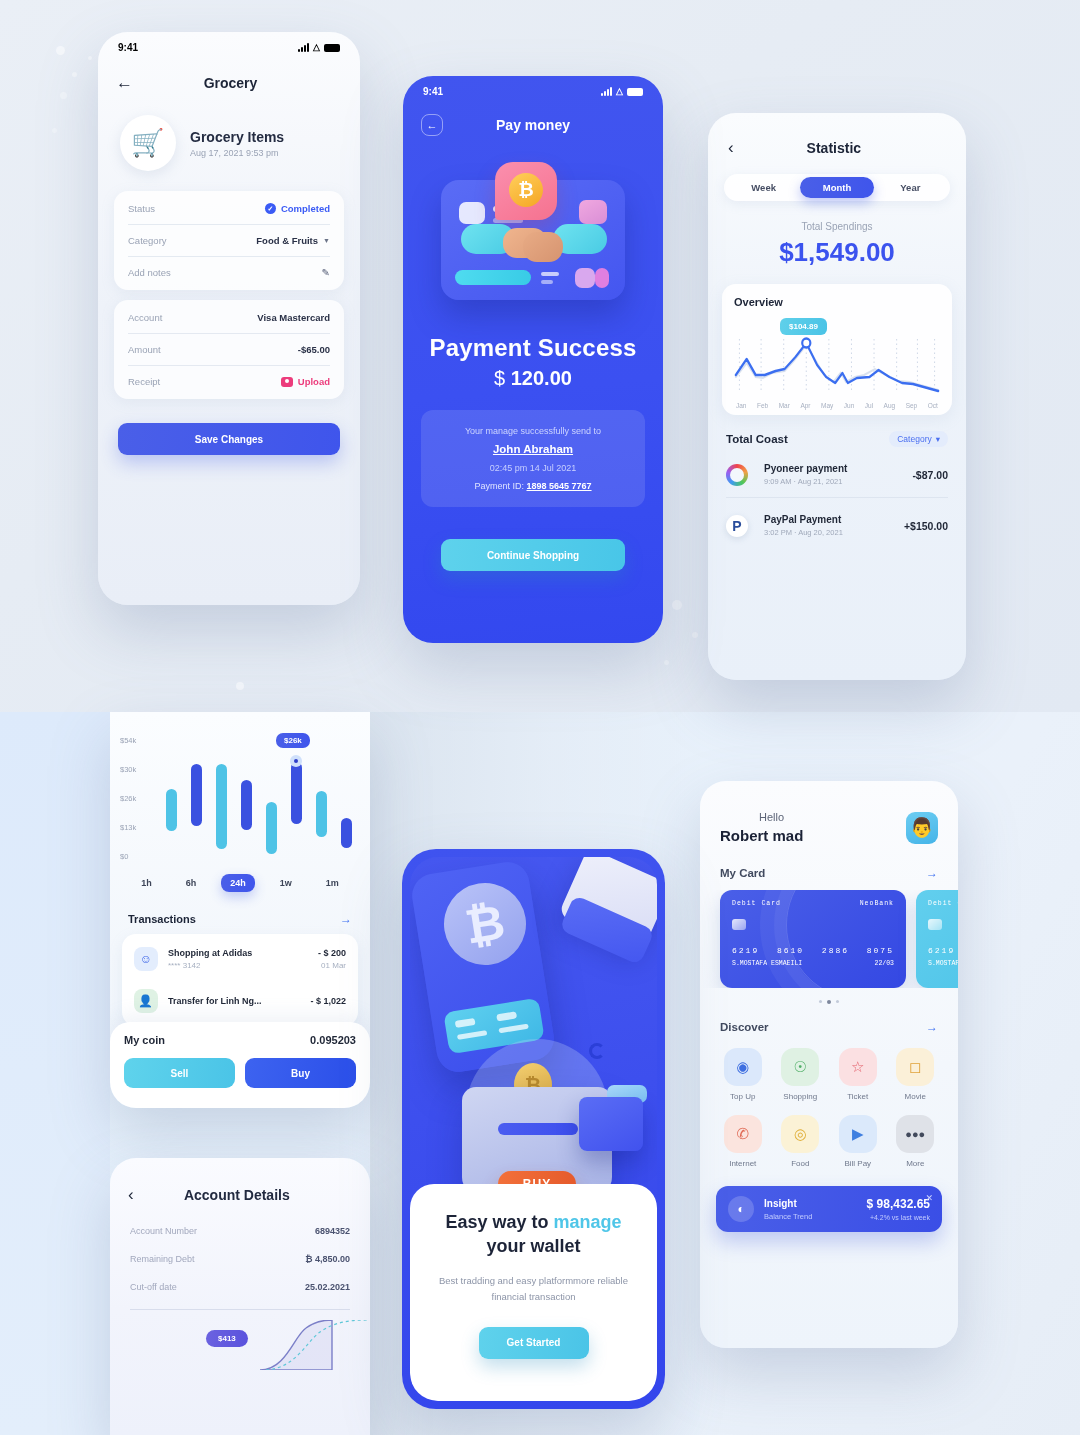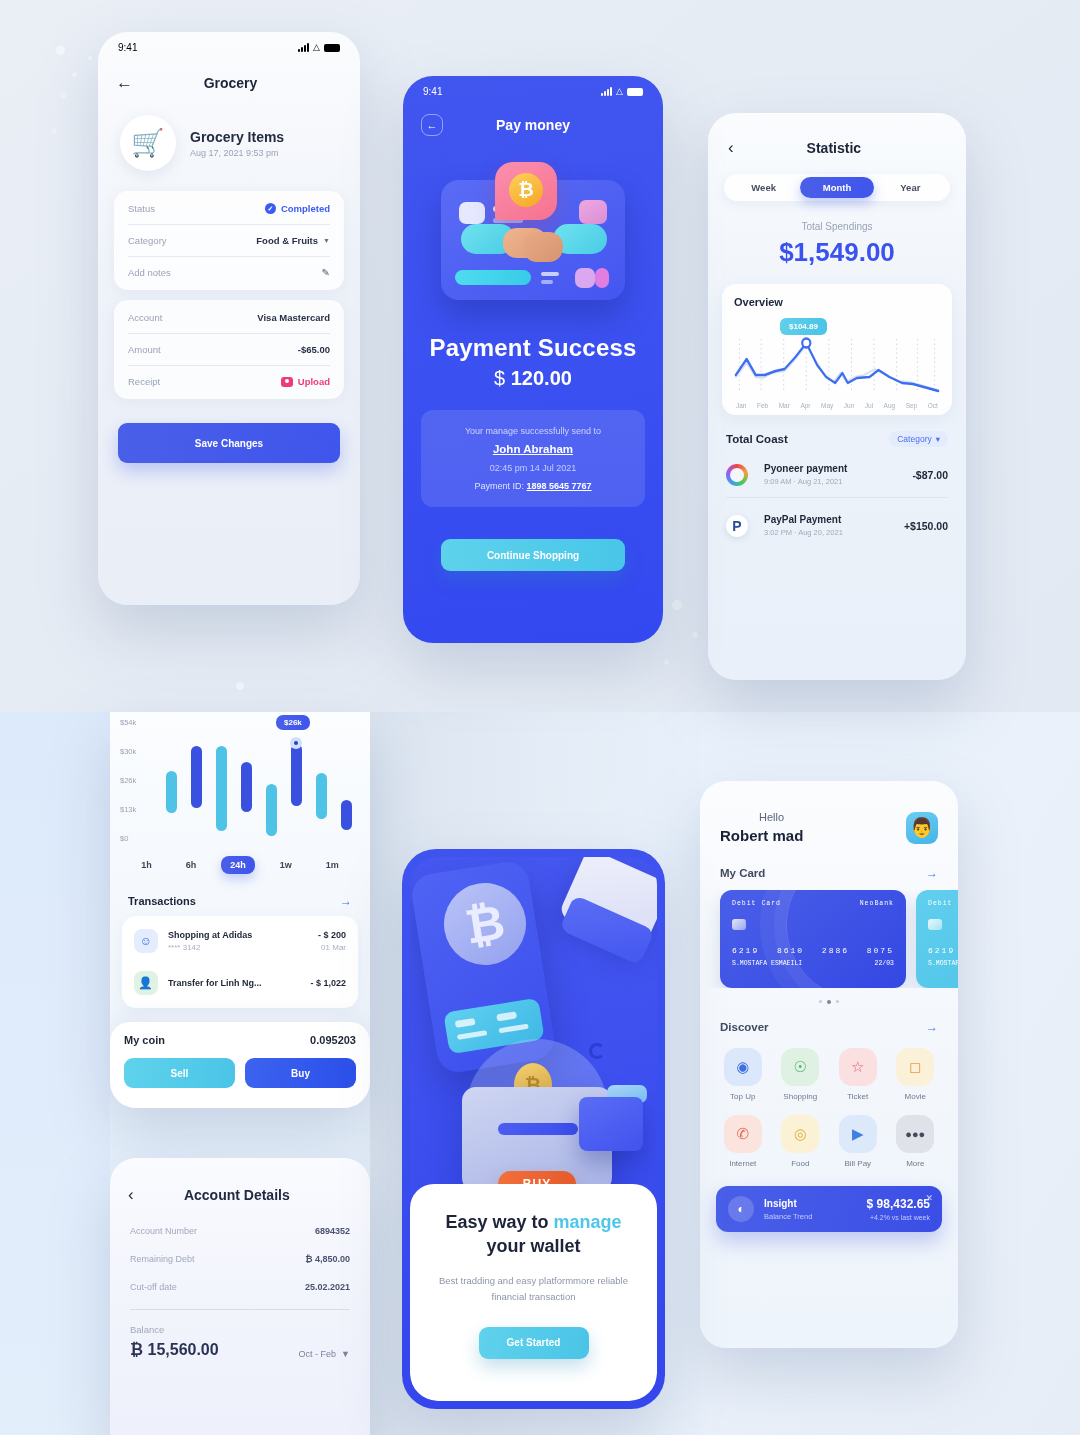--- a/index.html
+++ b/index.html
@@ -33,21 +33,21 @@
   
   .phone { position:absolute; overflow:hidden; }
   .shadow-lg { box-shadow:0 26px 60px rgba(110,130,165,.28); }
 
   
   #p1 {
     left:98px; top:32px; width:262px; height:573px; border-radius:30px;
     background:linear-gradient(180deg,#fbfcfe 0%,#eef2f9 48%,#e9eef7 100%);
   }
   .statusbar { height:30px; display:flex; align-items:center;
-    justify-content:space-between; padding:0 20px; font-size:10px; font-weight:400; }
+    justify-content:space-between; padding:0 20px; font-size:10px; font-weight:700; }
   .sb-icons { display:flex; align-items:flex-end; gap:4px; }
   .bars { display:flex; align-items:flex-end; gap:1px; height:9px; }
   .bars i { width:2px; background:currentColor; border-radius:1px; display:block; }
   .bars i:nth-child(1){height:3px}.bars i:nth-child(2){height:5px}
   .bars i:nth-child(3){height:7px}.bars i:nth-child(4){height:9px}
   .batt { width:16px; height:8px; border-radius:2px; background:currentColor; }
 
   .p1head { display:flex; align-items:center; padding:12px 18px 16px; }
   .p1head .ttl { flex:1; text-align:center; font-size:14px; font-weight:700; color:#1c2437; margin-left:-14px; }
   .icon-back { font-size:17px; color:#1c2437; line-height:1; }
@@ -68,21 +68,21 @@
   .row .v { color:#2a3147; font-weight:700; display:flex; align-items:center; gap:5px; }
   .v.blue { color:#3b5bf5; }
   .v.pink { color:#ec3c7c; }
   .chk { width:11px;height:11px;border-radius:50%;background:#3b5bf5;color:#fff;
     font-size:7px;display:flex;align-items:center;justify-content:center; }
   .cam { width:12px;height:10px;border-radius:3px;background:#ec3c7c; position:relative; }
   .cam::after{content:"";position:absolute;left:4px;top:2.5px;width:4px;height:4px;
     border-radius:50%;background:#fff;}
   .caret { font-size:7px; color:#6b7488; }
   .pencil { font-size:10px; color:#59617a; }
-  .btn-primary { margin:24px 20px 0; height:40px; border-radius:9px;
+  .btn-primary { margin:24px 20px 0; height:32px; border-radius:9px;
     background:linear-gradient(100deg,#4a5fe8,#3f55ec); color:#fff;
     font-size:10px; font-weight:700; display:flex; align-items:center;
     justify-content:center; box-shadow:0 8px 18px rgba(70,95,230,.30); }
 
   
   #p2 {
     left:403px; top:76px; width:260px; height:567px; border-radius:30px;
     background:linear-gradient(175deg,#4155ef 0%,#3b50f1 55%,#3348ef 100%);
     color:#fff; z-index:5;
   }
@@ -168,21 +168,21 @@
   .txn .nm { font-size:10px; font-weight:700; color:#1f2636; }
   .txn .sub { font-size:7.5px; color:#a0a9ba; margin-top:3px; }
   .txn .amt { font-size:10.5px; font-weight:700; color:#1f2636; }
 
   
   #p4 {
     left:110px; top:712px; width:260px; height:396px;
     border-radius:0 0 26px 26px;
     background:linear-gradient(180deg,#fbfdff 0%,#f3f7fc 60%,#eef4fb 100%);
   }
-  .barchart { position:relative; margin:6px 10px 0; height:130px; }
+  .barchart { position:relative; margin:24px 10px 0; height:130px; }
   .ylabels { position:absolute; left:0; top:0; width:34px; height:130px; }
   .ylabels span { position:absolute; font-size:7.5px; color:#9aa3b5; }
   .bars-area { position:absolute; left:40px; right:4px; top:0; bottom:0; }
   .bar { position:absolute; width:11px; border-radius:6px; }
   .chiptip { position:absolute; background:linear-gradient(100deg,#4a5fe8,#3f55ec); color:#fff;
     font-size:8px; font-weight:700; padding:3px 8px; border-radius:7px; }
   .dot-marker { position:absolute; width:12px;height:12px;border-radius:50%;
     background:#cfe0fb; display:flex;align-items:center;justify-content:center; }
   .dot-marker i { width:4px;height:4px;border-radius:50%;background:#2d3ec9;display:block; }
   .rangebar { display:flex; justify-content:center; gap:16px; margin-top:8px;
@@ -649,29 +649,26 @@
     </div>
     <div class="p5row">
       <span class="k">Remaining Debt</span>
       <span class="v">₿ 4,850.00</span>
     </div>
     <div class="p5row">
       <span class="k">Cut-off date</span>
       <span class="v">25.02.2021</span>
     </div>
     <div class="p5div"></div>
-    <div class="p5bal">
-      <div class="k">Balance</div>
-      <div class="bot">
-        <div class="v">₿ 15,560.00</div>
-        <div class="p5per">
-          <span>Oct - Feb</span>
-          <span>▼</span>
-        </div>
-      </div>
+    <div class="p5chart">
+      <div class="p5chip">$413</div>
+      <svg width="260" height="50" viewBox="0 0 260 50">
+        <path d="M150,50 C176,50 184,16 196,8 C204,2 212,0 222,0 L222,50 Z" fill="rgba(150,150,220,.14)" stroke="#7b7fc8" stroke-width="1.4"></path>
+        <path d="M156,50 C186,48 196,22 210,12 C224,2 240,0 258,0" fill="none" stroke="#5fc8d8" stroke-width="1.2" stroke-dasharray="3 3"></path>
+      </svg>
     </div>
   </div>
 
   <div class="phone shadow-lg" id="p6">
     <div class="p6inner">
       <div class="art">
         <div class="phone3d"></div>
         <div class="bcoin">₿</div>
         <div class="minicard">
           <div class="mc-l" style="left:10px;top:10px;width:20px;height:7px"></div>

